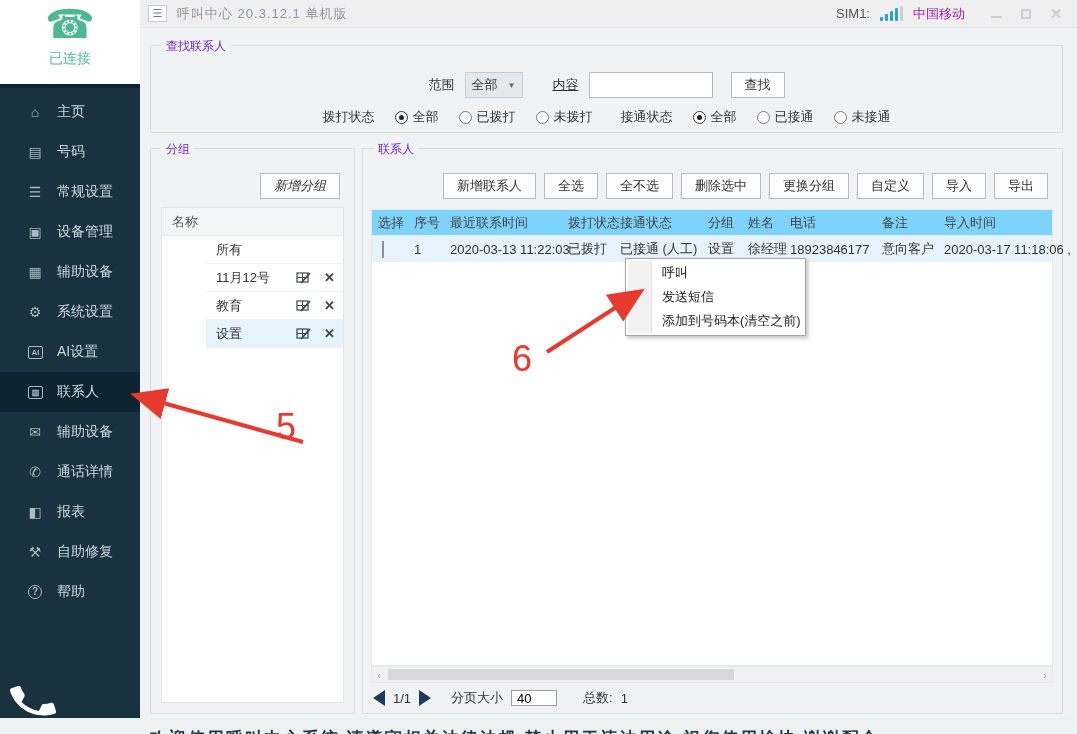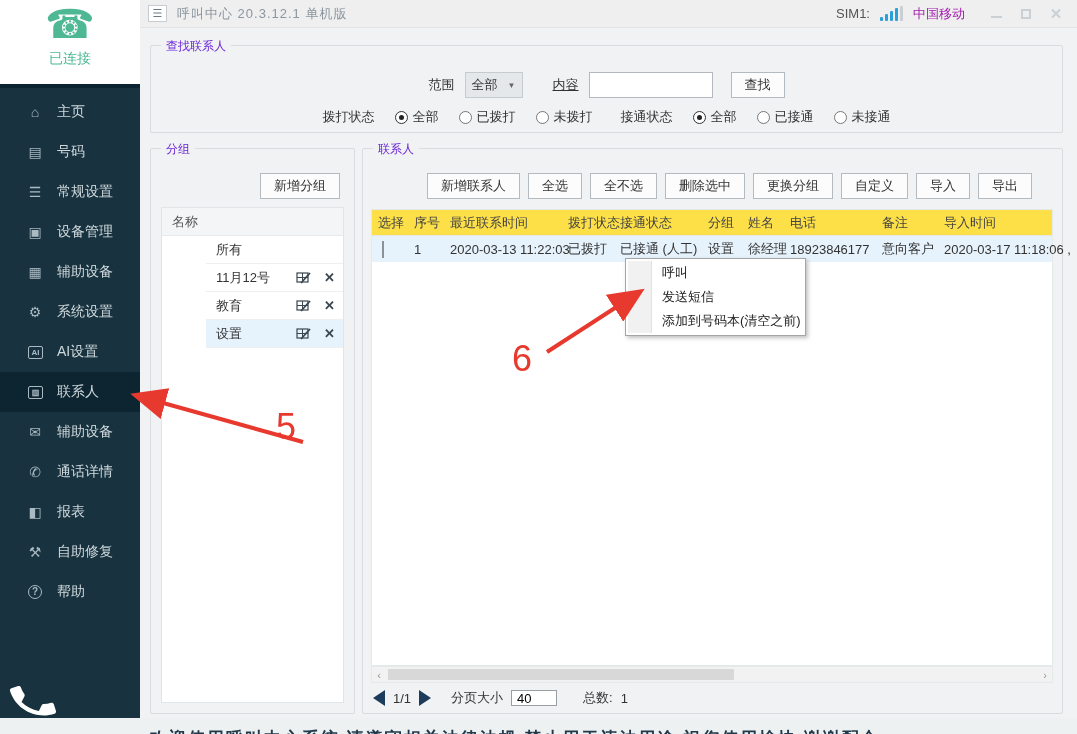--- a/index.html
+++ b/index.html
@@ -104,47 +104,47 @@
     width:13px; height:13px; border-radius:50%; border:1px solid #777;
     background:#fff; position:relative; flex:none;
   }
   .radio.checked { border-color:#333; }
   .radio.checked::after {
     content:""; position:absolute; left:3px; top:3px; width:5px; height:5px;
     border-radius:50%; background:#222;
   }
   .rg-gap { width:28px; }
   
-  .groups-addbtn { position:absolute; top:24px; right:14px; width:80px; }
+  .groups-addbtn { position:absolute; top:24px; right:14px; width:80px;font-style:italic; }
   .groups-table {
     position:absolute; top:58px; left:10px; right:10px; bottom:10px;
     background:#fff; border:1px solid #e2e5e8; overflow:hidden;
   }
   .g-header {
     height:28px; background:#f4f5f6; border-bottom:1px solid #e7e9eb;
     display:flex; align-items:center; padding-left:10px;
     font-size:13px; color:#555;
   }
   .g-row {
     height:28px; border-bottom:1px solid #efefef; display:flex; align-items:center;
     padding:0 8px 0 10px; font-size:13px; color:#333; cursor:pointer;margin-left:44px;
   }
   .g-row.selected { background:#e7f3fc; }
   .g-name { flex:1; }
   .g-icons { display:flex; align-items:center; gap:13px; }
   .g-edit, .g-del { cursor:pointer; color:#3a4750; }
   .g-del { font-size:13px; font-weight:bold; }
   
-  .c-toolbar { position:absolute; top:24px; right:30px; display:flex; gap:8px; }
+  .c-toolbar { position:absolute; top:24px; right:14px; display:flex; gap:8px; }
   .c-tablebox {
     position:absolute; top:60px; left:8px; width:682px; height:457px;
     background:#fff; border:1px solid #e6e9ea;
   }
   .c-headrow {
-    display:flex; height:26px; background:#fde047; border-bottom:1px solid #e7e7e7;
+    display:flex; height:26px; background:#7dd3fc; border-bottom:1px solid #e7e7e7;
     align-items:center; font-size:13px; color:#444;
   }
   .c-datarow {
     display:flex; height:26px; background:#e7f3fc; align-items:center;
     font-size:13px; color:#333; cursor:pointer;
   }
   .cc { flex:none; white-space:nowrap; overflow:visible; padding-left:6px; }
   .w0{width:36px;} .w1{width:36px;} .w2{width:118px;} .w3{width:52px;} .w4{width:88px;}
   .w5{width:40px;} .w6{width:42px;} .w7{width:92px;} .w8{width:62px;} .w9{width:116px;}
   .checkbox {

